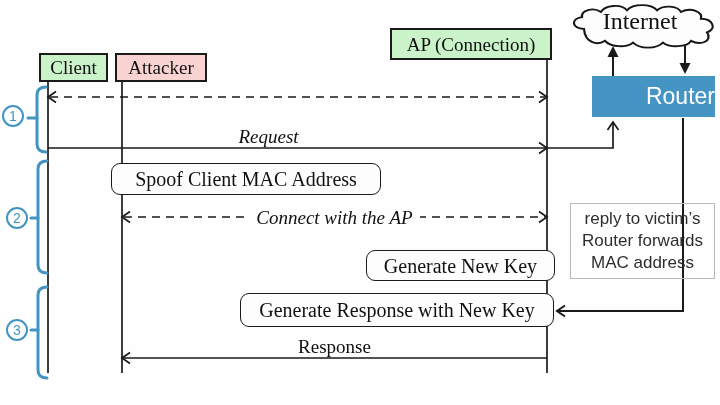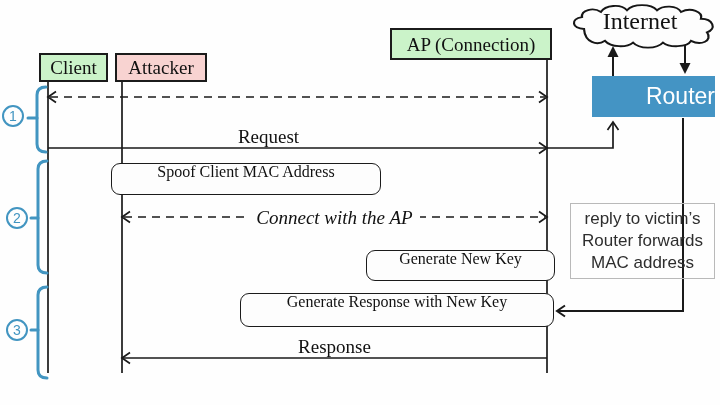--- a/index.html
+++ b/index.html
@@ -13,23 +13,23 @@
   .abs{position:absolute;box-sizing:border-box;}
   
   .actor{
     display:flex;align-items:center;justify-content:center;
     border:2px solid #1b1b1b;font-size:19px;line-height:1;
     background:#cbf3c9;
   }
   .actor.pink{background:#f8d3d1;}
   
   .action{
-    display:flex;align-items:flex-start;justify-content:center;
+    display:flex;align-items:center;justify-content:center;
     border:1.6px solid #1b1b1b;border-radius:9px;background:#fdfdfd;
-    font-size:16px;line-height:1;
+    font-size:20px;line-height:1;
   }
   
   .msg{display:flex;align-items:center;justify-content:center;font-size:19px;line-height:1;}
   .msg .lbl{padding:0 7px;}
   .msg.overline .lbl{background:#fefefe;}
   .msg.italic{font-style:italic;}
   
   .router{
     display:flex;align-items:center;justify-content:flex-end;
     background:#4494c4;color:#fff;
@@ -145,21 +145,21 @@
     <span>AP (Connection)</span>
   </div>
 
   <div class="abs inet-label" style="left:583px;top:8px;width:114px;height:26px;">Internet</div>
 
   <div class="abs router" style="left:592px;top:76px;width:123px;height:41px;">
     <span>Router</span>
   </div>
 
 
-  <div class="abs msg" style="left:48px;top:125px;width:441px;height:22px;">
+  <div class="abs msg" style="left:48px;top:125px;width:441px;height:22px;font-style:italic;">
     <span class="lbl">Request</span>
   </div>
 
   <div class="abs action" style="left:111px;top:163px;width:270px;height:32px;">
     <span>Spoof Client MAC Address</span>
   </div>
 
   <div class="abs msg italic overline" style="left:122px;top:206px;width:425px;height:22px;">
     <span class="lbl">Connect with the AP</span>
   </div>

